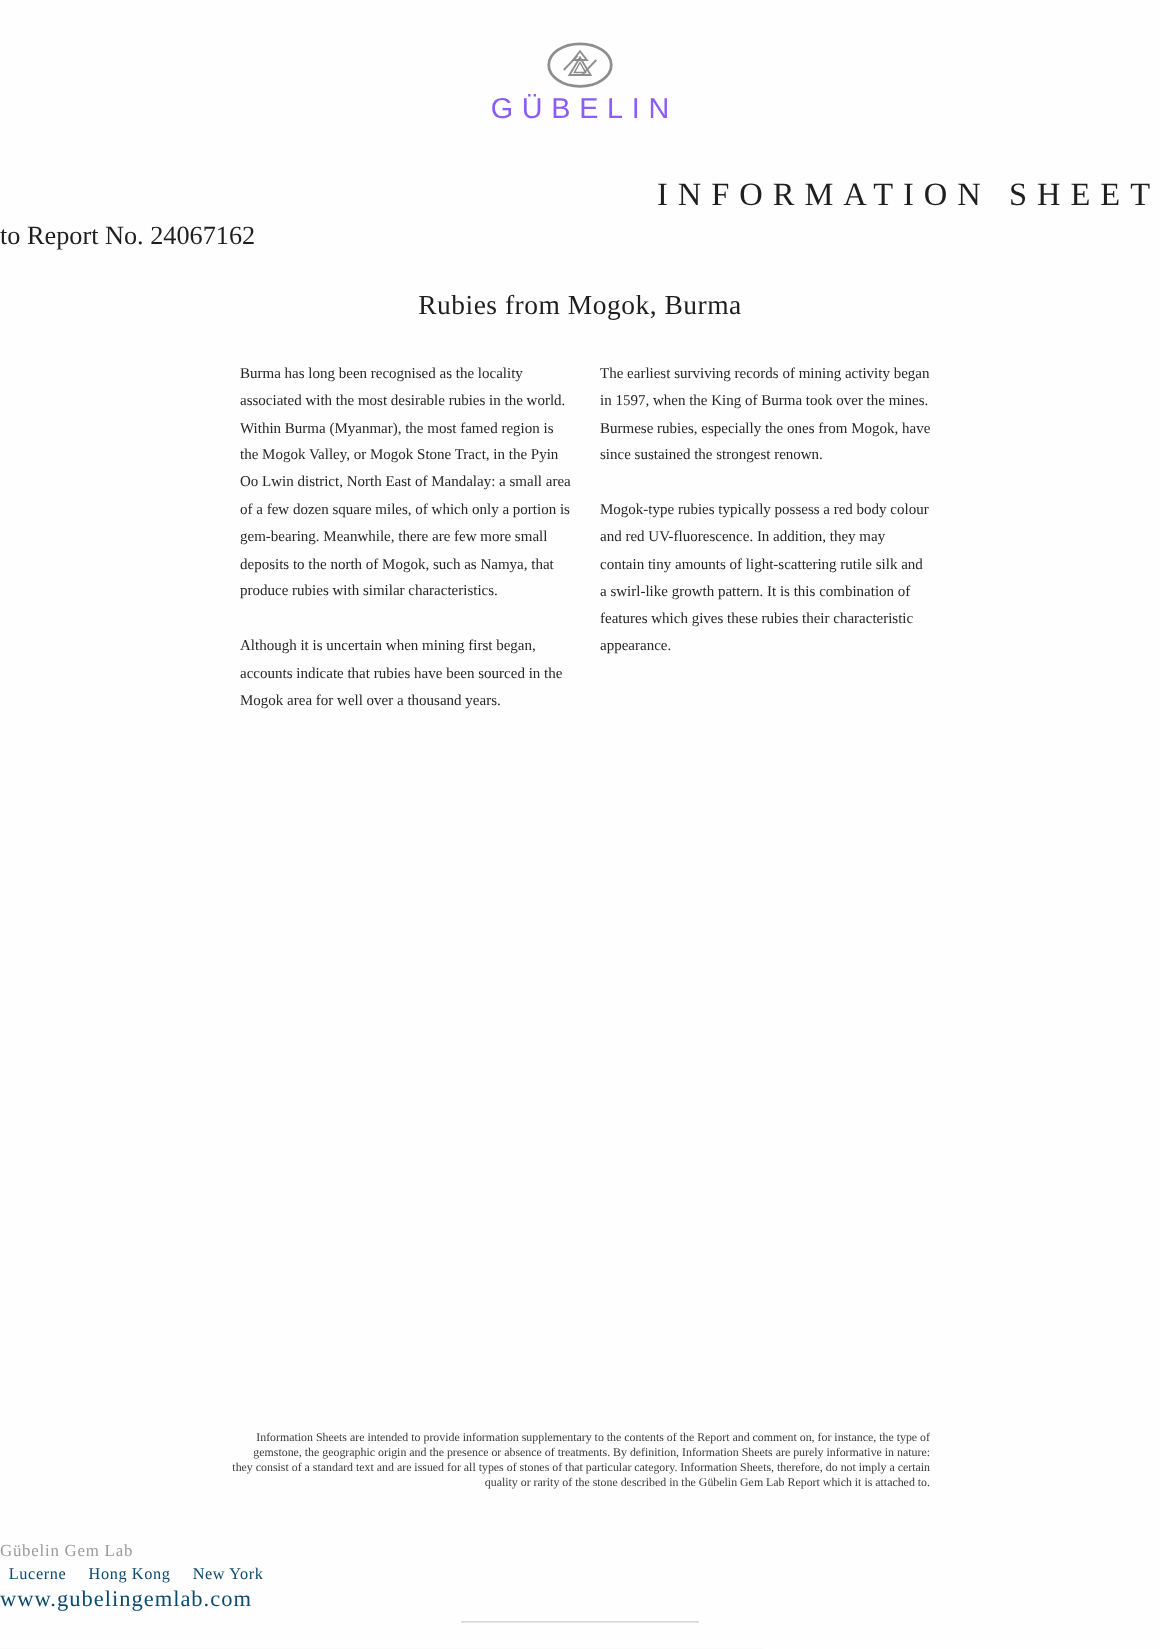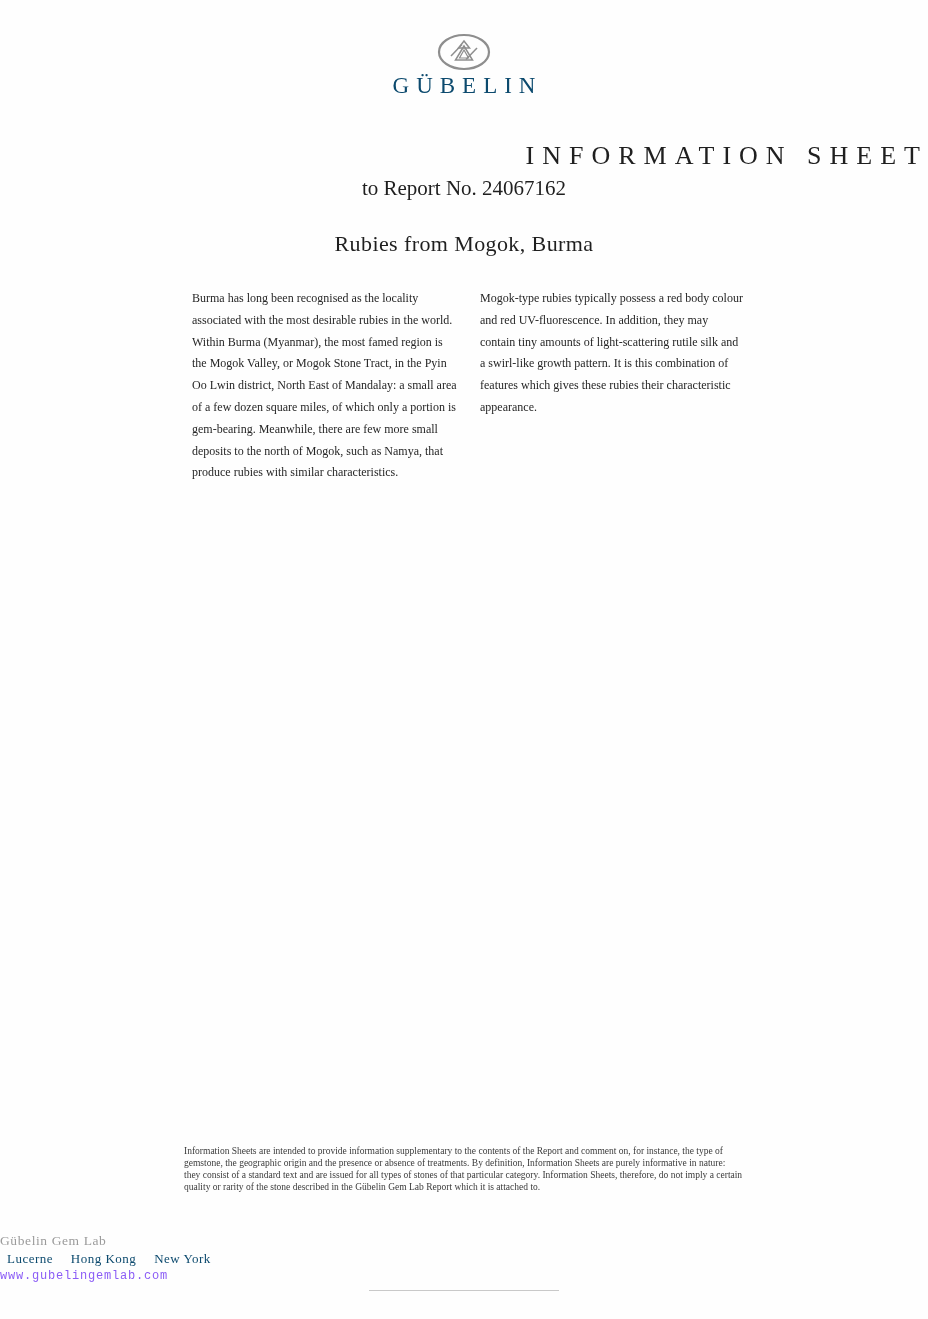--- a/index.html
+++ b/index.html
@@ -12,40 +12,39 @@
     overflow:hidden;
     color:#262626;
   }
   
   .logo-block{
     position:absolute;top:33px;left:0;width:100%;
     text-align:center;
   }
   .emblem{display:block;margin:0 auto 2px auto;}
   .wordmark{
-    font-family:Liberation Serif, serif;
+    font-family:Liberation Sans, sans-serif;
     font-size:23px;
     font-weight:500;
     letter-spacing:7px;
-    color:#0c4a6e;
+    color:#8b5cf6;
     margin-right:-7px; 
     display:inline-block;
   }
   
   .sheet-title{
     position:absolute;top:141px;left:0;width:100%;
     text-align:right;
     font-size:26px;
     font-weight:400;
     letter-spacing:8px;
     color:#1f1f1f;
   }
   .report-line{
     position:absolute;top:176px;left:0;width:100%;
-    text-align:center;
     font-size:21px;
     color:#1f1f1f;
   }
   .subject-heading{
     position:absolute;top:231px;left:0;width:100%;
     text-align:center;
     font-size:22px;
     letter-spacing:0.4px;
     color:#1f1f1f;
   }
@@ -58,21 +57,21 @@
   .col{width:266px;}
   .col p{
     margin:0 0 22px 0;
     font-size:12px;
     line-height:21.8px;
     color:#262626;
   }
   
   .disclaimer{
     position:absolute;top:1145px;left:184px;width:560px;
-    text-align:left;
+    text-align:right;
     font-size:9.5px;
     line-height:12px;
     color:#3a3a3a;
   }
   
   .footer{
     position:absolute;top:1233px;left:0;width:100%;
     text-align:left;
   }
   .footer .lab{
@@ -82,24 +81,23 @@
     margin-bottom:2px;
   }
   .footer .cities{
     font-size:13px;
     letter-spacing:0.5px;
     color:#0c4a6e;
     margin-bottom:2px;
   }
   .footer .cities span{margin:0 7px;}
   .footer .web{
-    font-size:12px;
+    font-size:18px;
     letter-spacing:0.8px;
-    color:#8b5cf6;
-    font-family:Liberation Mono, monospace;
+    color:#0c4a6e;
   }
   .footer-rule{
     width:190px;
     border:none;
     border-top:1px solid #c9c9c9;
     margin:7px auto 0 auto;
   }
 </style>
 </head>
 <body>
@@ -118,22 +116,24 @@
     <span class="wordmark">GÜBELIN</span>
   </div>
 
   <div class="sheet-title">INFORMATION SHEET</div>
   <div class="report-line">to Report No. 24067162</div>
   <div class="subject-heading">Rubies from Mogok, Burma</div>
 
   <div class="columns">
     <div class="col">
       <p>Burma has long been recognised as the locality associated with the most desirable rubies in the world. Within Burma (Myanmar), the most famed region is the Mogok Valley, or Mogok Stone Tract, in the Pyin Oo Lwin district, North East of Mandalay: a small area of a few dozen square miles, of which only a portion is gem-bearing. Meanwhile, there are few more small deposits to the north of Mogok, such as Namya, that produce rubies with similar characteristics.</p>
+      <p>Although it is uncertain when mining first began, accounts indicate that rubies have been sourced in the Mogok area for well over a thousand years.</p>
     </div>
     <div class="col">
+      <p>The earliest surviving records of mining activity began in 1597, when the King of Burma took over the mines. Burmese rubies, especially the ones from Mogok, have since sustained the strongest renown.</p>
       <p>Mogok-type rubies typically possess a red body colour and red UV-fluorescence. In addition, they may contain tiny amounts of light-scattering rutile silk and a swirl-like growth pattern. It is this combination of features which gives these rubies their characteristic appearance.</p>
     </div>
   </div>
 
   <div class="disclaimer">Information Sheets are intended to provide information supplementary to the contents of the Report and comment on, for instance, the type of gemstone, the geographic origin and the presence or absence of treatments. By definition, Information Sheets are purely informative in nature: they consist of a standard text and are issued for all types of stones of that particular category. Information Sheets, therefore, do not imply a certain quality or rarity of the stone described in the Gübelin Gem Lab Report which it is attached to.</div>
 
   <div class="footer">
     <div class="lab">Gübelin Gem Lab</div>
     <div class="cities">
       <span>Lucerne</span>

